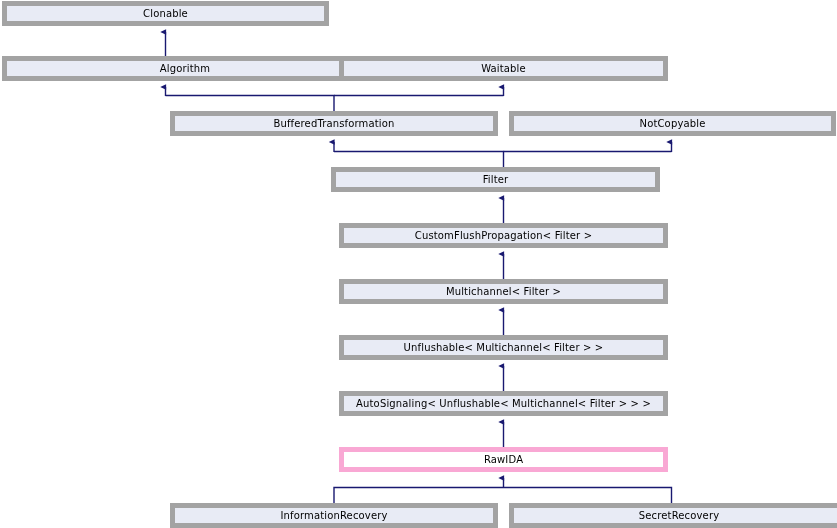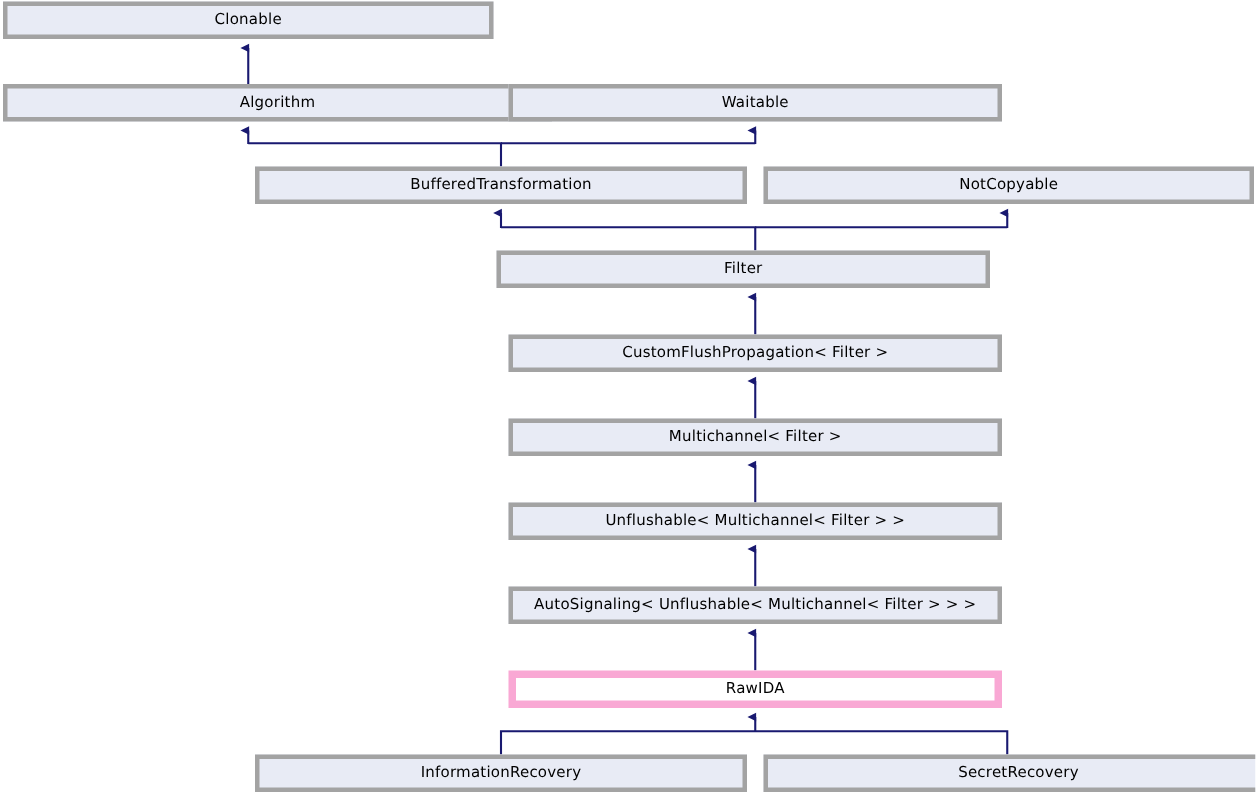--- a/index.html
+++ b/index.html
@@ -23,21 +23,21 @@
     left: 0;
     top: 0;
     width: 837px;
     height: 528px;
     pointer-events: none;
   }
   .node {
     position: absolute;
     box-sizing: border-box;
     background: #e8ebf5;
-    border: 3px solid #a3a3a3;
+    border: 5px solid #a3a3a3;
     display: flex;
     align-items: center;
     justify-content: center;
     height: 25px;
     overflow: hidden;
   }
   .node .node-label {
     font-size: 10px;
     line-height: 12px;
     color: #000000;

